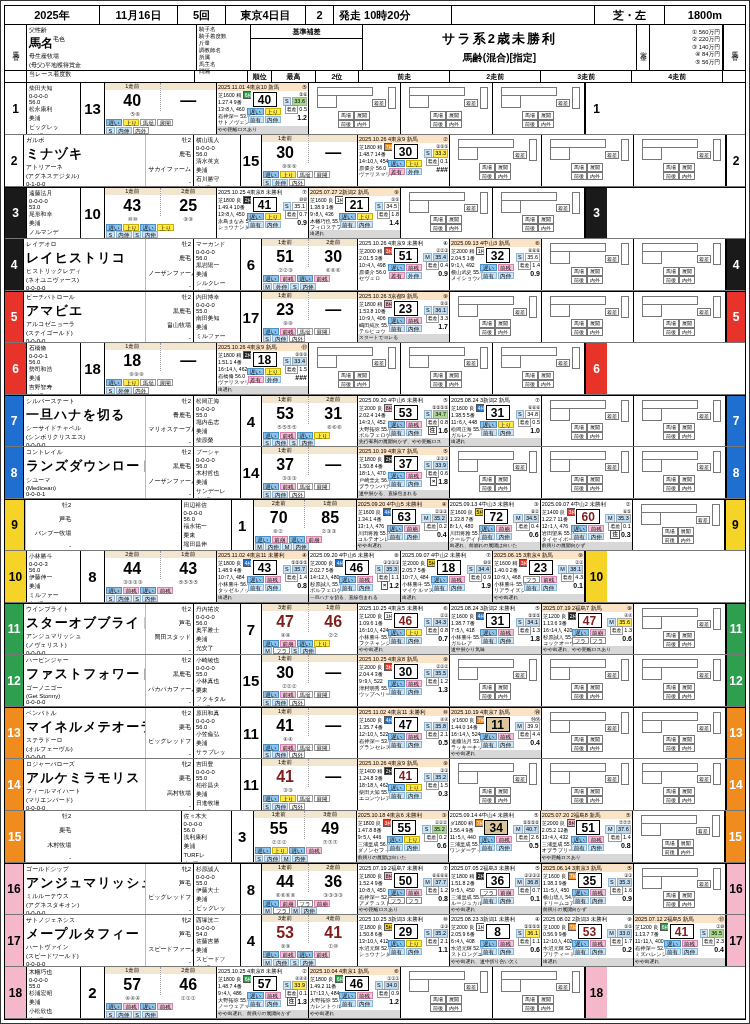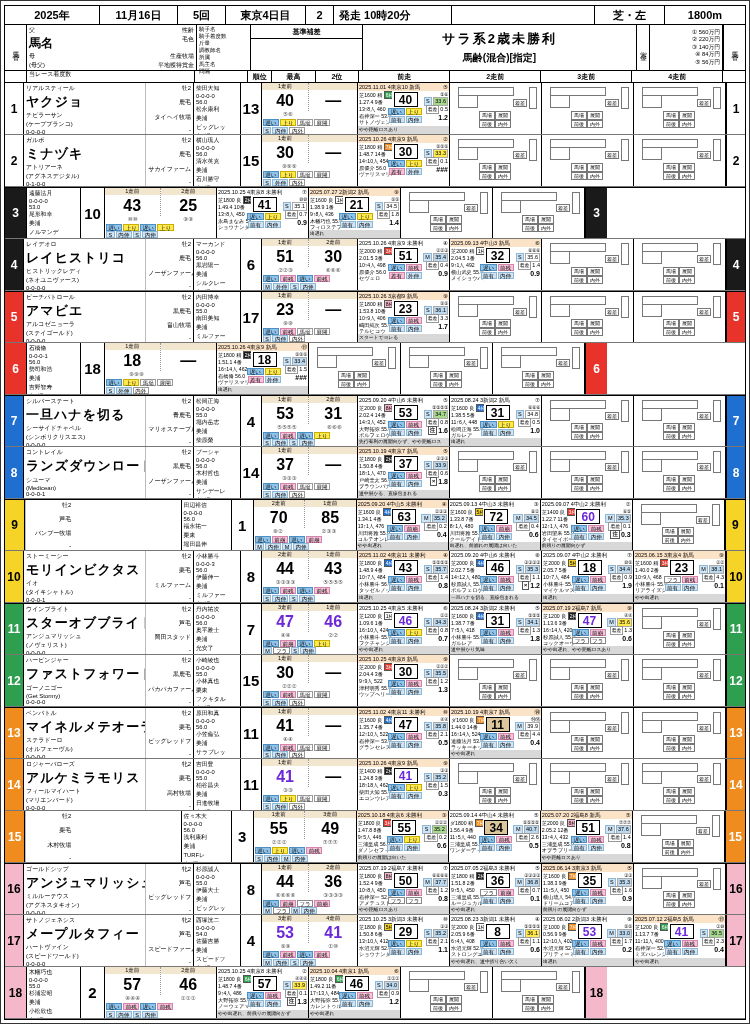--- a/index.html
+++ b/index.html
@@ -6,21 +6,21 @@
 html,body{width:750px;height:1024px;background:#d9d9d9;overflow:hidden}
 .page{width:750px;height:1024px;background:#fff;padding:4px 3px;border:1px solid #333}
 
 .topbar{display:flex;height:20px;border:1.5px solid #000;font-size:11px;font-weight:bold}
 .tcell{border-right:1px solid #000;display:flex;align-items:center;justify-content:center;padding:0 5px;white-space:nowrap}
 .tfill{flex:1;border-right:1px solid #000}
 
 .band{display:flex;height:46px;border:1px solid #000;border-top:none;font-size:6px}
 .vlab{width:22px;border-right:1px solid #000;display:flex;align-items:center;justify-content:center;writing-mode:vertical-rl;font-size:7px;letter-spacing:2px}
 .bh{width:170px;border-right:1px solid #000;padding:1px 2px;display:flex;flex-direction:column;justify-content:space-between}
-.bh .ln{display:flex;justify-content:space-between}
+.bh .ln{display:flex;}
 .bh .big{font-size:12px;font-weight:bold}
 .bj{width:54px;border-right:1px solid #000;padding:1px 2px;display:flex;flex-direction:column;justify-content:space-between;font-size:5.5px}
 .bk{width:112px;border-right:1px solid #000;display:flex;flex-direction:column}
 .bk .kz{height:14px;border-bottom:1px solid #000;display:flex;align-items:center;justify-content:center;font-size:7px;font-weight:bold}
 .bt{flex:1;display:flex;border-right:1px solid #000;position:relative}
 .bt .ttl{flex:1;display:flex;flex-direction:column;align-items:center;justify-content:center;gap:3px}
 .bt .tmain{font-size:13px;font-weight:bold;letter-spacing:2px}
 .bt .tcond{font-size:10px;font-weight:bold}
 .przbox{width:86px;border-left:1px solid #000;display:flex}
 .przlab{width:13px;border-right:1px solid #000;writing-mode:vertical-rl;display:flex;align-items:center;justify-content:center;font-size:7px;letter-spacing:2px}
@@ -43,21 +43,21 @@
 .hname{font-size:13px;font-weight:bold;letter-spacing:1px}
 .hright{width:48px;border-left:1px solid #bbb;padding:1px 2px;display:flex;flex-direction:column;justify-content:space-between;text-align:right;overflow:hidden;white-space:nowrap}
 .jcol{width:54px;border-right:1px solid #000;font-size:5.8px;padding:1px 2px;display:flex;flex-direction:column;justify-content:space-between;overflow:hidden;white-space:nowrap}
 .rankcol{width:24px;border-right:1px solid #000;display:flex;align-items:center;justify-content:center;font-size:15px;font-weight:bold}
 .bsw{width:112px;border-right:1px solid #000;display:flex;flex-direction:column}
 .bsrow{display:flex;height:29px}
 .bcell,.scell{width:50%;display:flex;flex-direction:column;align-items:center}
 .bcell{border-right:1px dotted #999}
 .srclbl{font-size:5.5px;background:#f3e6cf;width:100%;text-align:center;height:7px;line-height:7px;overflow:hidden}
 .bval{font-size:16px;font-weight:bold;line-height:21px}
-.grayv{color:#6d28d9}
+.grayv{color:#7f1d1d}
 .circrow{font-size:5.5px;height:7px;line-height:7px;display:flex;justify-content:space-around;color:#444}
 .chiprow{display:flex;height:7.5px;margin-top:0.5px;padding-left:1px}
 .ch{font-size:5.5px;line-height:6.5px;height:7px;padding:0 1.5px;border:0.5px solid #888;white-space:nowrap;margin-right:1px}
 .cB{background:#8fc3ea;border-color:#4a90c4}.cY{background:#ffe94d;border-color:#c7b000}
 .cP{background:#f6c3d8;border-color:#d585ab}.cL{background:#cfe4f4;border-color:#8fb7d6}
 .cW{background:#fff}.cN{background:#fff;border-color:#999}
 .races{display:flex;width:368px}
 .rcell{width:92px;border-right:1px solid #000;font-size:5px;overflow:hidden;display:flex;flex-direction:column;background:#fff}
 .r1{height:8px;line-height:8px;display:flex;justify-content:space-between;padding:0 1px;font-size:5.5px;white-space:nowrap;overflow:hidden}
 .r1.hl{background:#fbe3c8}
@@ -171,35 +171,20 @@
       <div class="sh" style="width:92px">前走</div>
       <div class="sh" style="width:92px">2走前</div>
       <div class="sh" style="width:92px">3走前</div>
       <div class="sh" style="width:92px">4走前</div>
       <div class="sh" style="width:22px;border-right:none"></div>
     </div>
 
   <div class="rows" id="rows">
       <div class="row">
     <div class="numcell wk1">1</div>
-    <div class="hblock">
-      <div class="hleft">
-        <div>リアルスティール</div>
-        <div class="hname">ヤクジョ</div>
-        <div>チビラーサン</div>
-        <div>(ケープブランコ)</div>
-        <div>0-0-0-0</div>
-      </div>
-      <div class="hright">
-        <div>牡2</div>
-        <div>鹿毛</div>
-        <div>タイヘイ牧場</div>
-        <div>-</div>
-      </div>
-    </div>
     <div class="jcol">
       <div>柴田大知</div>
       <div>0-0-0-0</div>
       <div>56.0</div>
       <div>松永康利</div>
       <div>美浦</div>
       <div>ビッグレッ</div>
       <div>中2週</div>
     </div>
     <div class="rankcol">13</div>
@@ -1545,35 +1530,20 @@
       <span>前後</span>
                 <span>内外</span>
     </div>
   </div>
           </div>
         </div>
     <div class="numcell right wk5">9</div>
   </div>
       <div class="row">
     <div class="numcell wk5">10</div>
-    <div class="hblock">
-      <div class="hleft">
-        <div>ストーミーシー</div>
-        <div class="hname">モリインビクタス</div>
-        <div>イオ</div>
-        <div>(タイキシャトル)</div>
-        <div>0-0-0-1</div>
-      </div>
-      <div class="hright">
-        <div>牡2</div>
-        <div>栗毛</div>
-        <div>ミルファーム</div>
-        <div>-</div>
-      </div>
-    </div>
     <div class="jcol">
       <div>小林勝斗</div>
       <div>0-0-0-3</div>
       <div>56.0</div>
       <div>伊藤伸一</div>
       <div>美浦</div>
       <div>ミルファー</div>
       <div>中2週</div>
     </div>
     <div class="rankcol">8</div>

